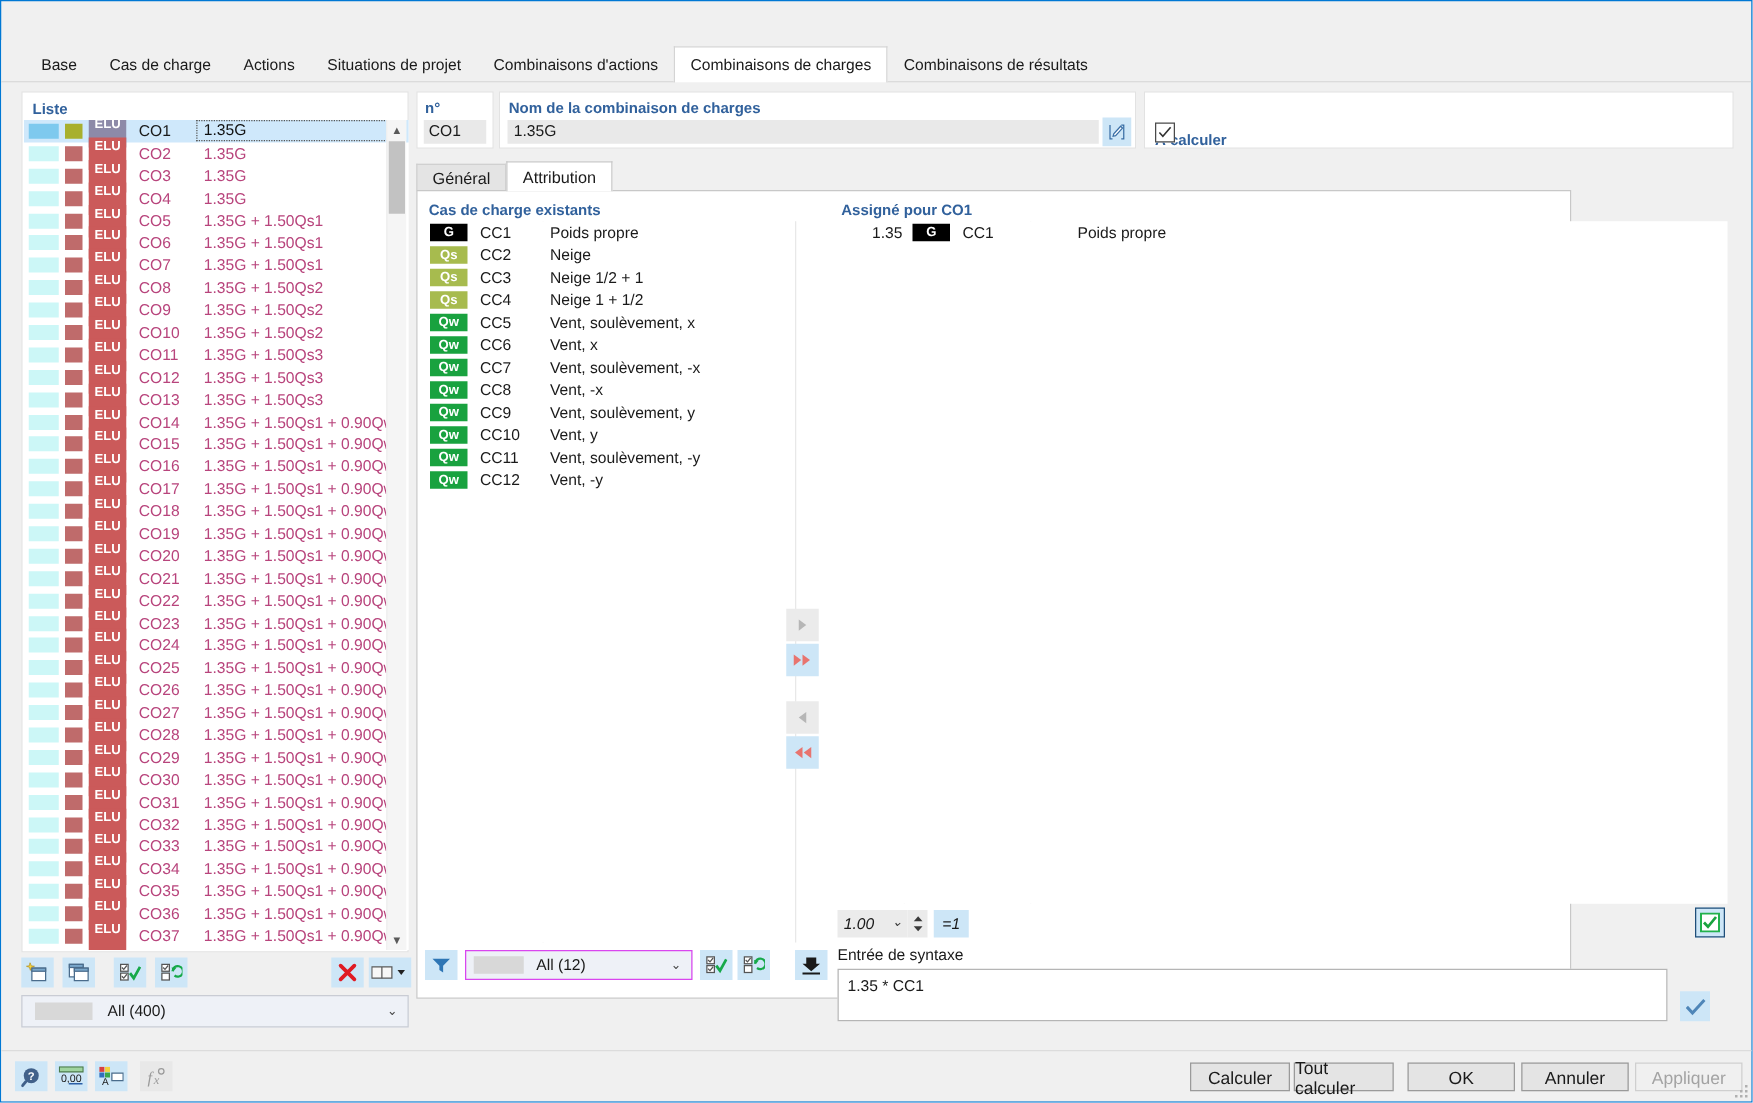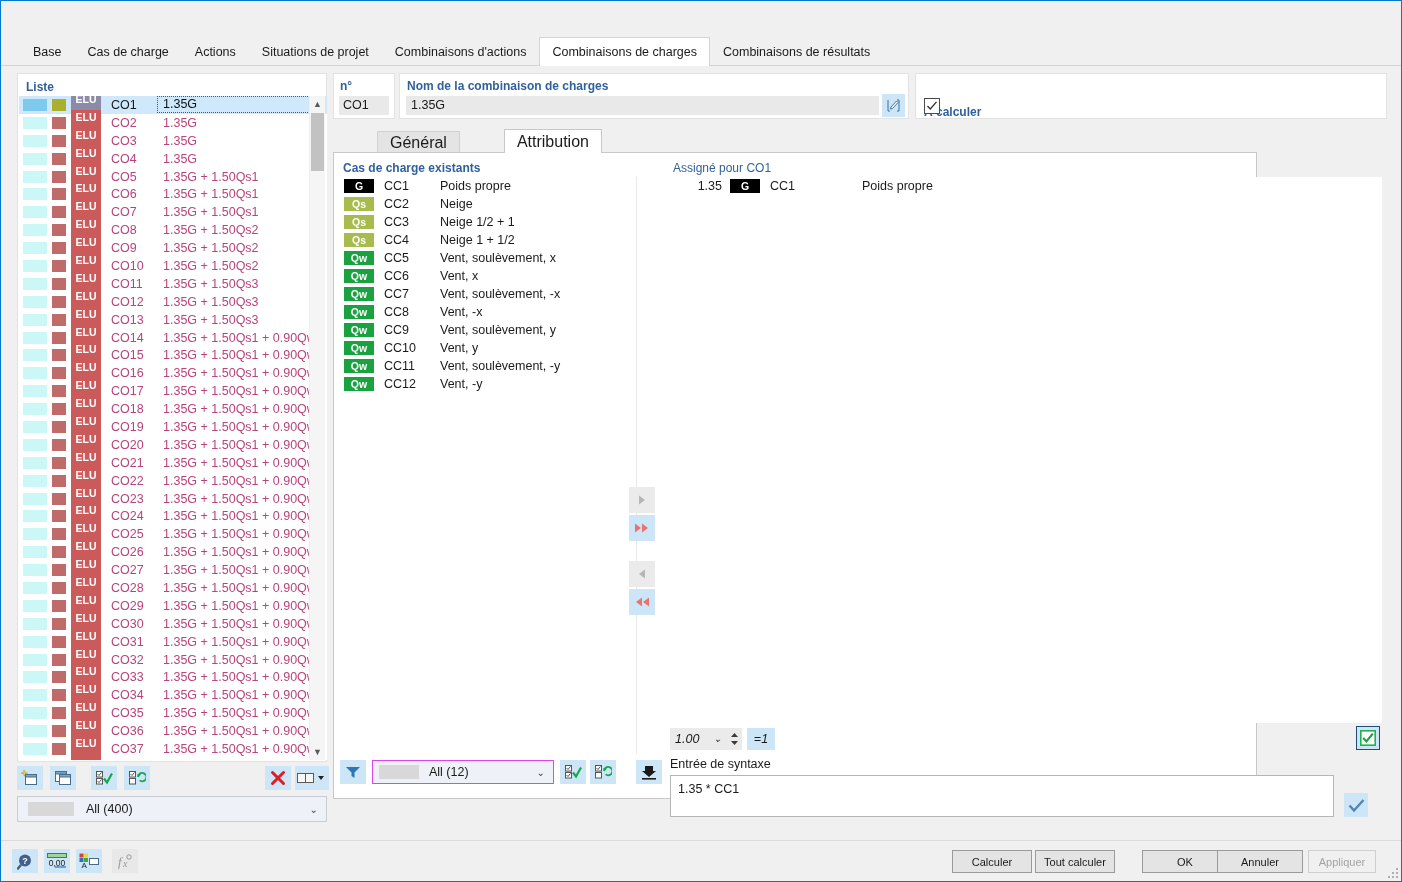--- a/index.html
+++ b/index.html
@@ -180,24 +180,23 @@
     border:1px solid #4a4a4a; background:#fff;
   }
   .chk svg { position:absolute; left:1px; top:1px; }
 
   
   .innertabs {
     position:absolute; left:332px; top:63px; width:1054px; height:24px;
     display:flex; align-items:flex-end;
   }
   .itab {
-    height: 22px; line-height:22px; padding: 0 12px; font-size:16px;
+    height: 22px; line-height:22px; padding: 0 12px; font-size:13px;
     background:#e4e4e4; border:1px solid #d0d0d0; border-bottom:none;
     box-sizing:border-box;
-    margin-left:44px;
   }
   .itab.sel { background:#fff; height:24px; line-height:24px; border-color:#c8c8c8; z-index:2;}
   #attr-pane {
     position:absolute; left:332px; top:86px; width:924px; height:647px;
     background:#fff; border:1px solid #c8c8c8; box-sizing:border-box;
   }
 
   
   #exist-label { position:absolute; left:9px; top:8px; color:#31619c; font-weight:bold; font-size:12px;}
   #exist-box {
@@ -223,21 +222,21 @@
 
   
   .xfer {
     position:absolute; left:295px; width:26px; height:26px;
     display:flex; align-items:center; justify-content:center;
   }
   .xfer.on { background:#cde6f7; }
   .xfer.off { background:#ebebeb; }
 
   
-  #assigned-label { position:absolute; left:339px; top:8px; color:#31619c; font-weight:normal; font-size:12px;}
+  #assigned-label { position:absolute; left:339px; top:8px; color:#31619c; font-weight:bold; font-size:12px;}
   #assigned-box {
     position:absolute; left:336px; top:24px; width:712px; height:546px; background:#fff;
   }
   .arow { height:18px; display:flex; align-items:center; font-size:12.5px; }
   .afac { width:52px; text-align:right; flex:none; }
   .abadge {
     width:30px; height:14px; background:#000; color:#fff; font-size:10.5px;
     text-align:center; line-height:14px; flex:none; margin-left:8px; font-weight:600;
   }
   .ano { width:56px; margin-left:10px; flex:none; }
@@ -301,21 +300,21 @@
     position:absolute; left:0; right:0; bottom:0; height:40px;
     background:#f0f0f0; border-top:1px solid #dcdcdc;
   }
   .fbtn-icon {
     position:absolute; top:8px; width:26px; height:24px; background:#cde6f7;
     display:flex; align-items:center; justify-content:center;
   }
   .fbtn-icon.dis { background:#e8e8e8; }
   .dlgbtn {
     position:absolute; top:9px; height:23px; background:#e4e4e4;
-    border:1px solid #9a9a9a; font-size:11px; color:#1a1a1a;
+    border:1px solid #9a9a9a; font-size:14px; color:#1a1a1a;
     display:flex; align-items:center; justify-content:center; box-sizing:border-box;
   }
   .dlgbtn.disabled { color:#a3a3a3; border-color:#cfcfcf; background:#f0f0f0; }
   .grip { position:absolute; right:3px; bottom:3px; width:10px; height:10px; }
   .grip i { position:absolute; width:2px; height:2px; background:#b0b0b0; }
 </style>
 </head>
 <body>
 
 <div class="window">
@@ -888,23 +887,23 @@
     <div class="fbtn-icon dis" style="left:111px;">
       <svg width="18" height="17" viewBox="0 0 18 17">
         <text x="2" y="13" font-size="13" font-style="italic" font-family="Liberation Serif, serif" fill="#9a9a9a">f</text>
         <text x="7" y="14" font-size="10" font-style="italic" font-family="Liberation Serif, serif" fill="#9a9a9a">x</text>
         <circle cx="13" cy="4" r="2.2" fill="none" stroke="#9a9a9a"></circle>
       </svg>
     </div>
 
     <div class="dlgbtn" style="left:951px;width:80px;">Calculer</div>
     <div class="dlgbtn" style="left:1034px;width:80px;">Tout calculer</div>
-    <div class="dlgbtn" style="left:1125px;width:86px;margin-left:16px;">OK</div>
+    <div class="dlgbtn" style="left:1125px;width:86px;">OK</div>
     <div class="dlgbtn" style="left:1216px;width:86px;">Annuler</div>
-    <div class="dlgbtn disabled" style="left:1307px;width:68px;">Appliquer</div>
+    <div class="dlgbtn disabled" style="left:1307px;width:86px;">Appliquer</div>
 
     <div class="grip">
       <i style="left:8px;top:8px"></i>
         <i style="left:4px;top:8px"></i>
         <i style="left:8px;top:4px"></i>
       <i style="left:0px;top:8px"></i>
         <i style="left:4px;top:4px"></i>
         <i style="left:8px;top:0px"></i>
     </div>
   </div>

